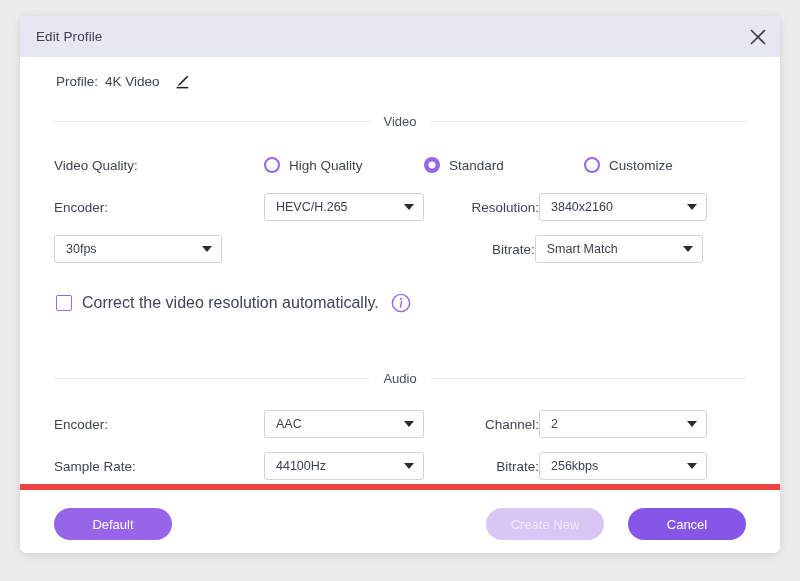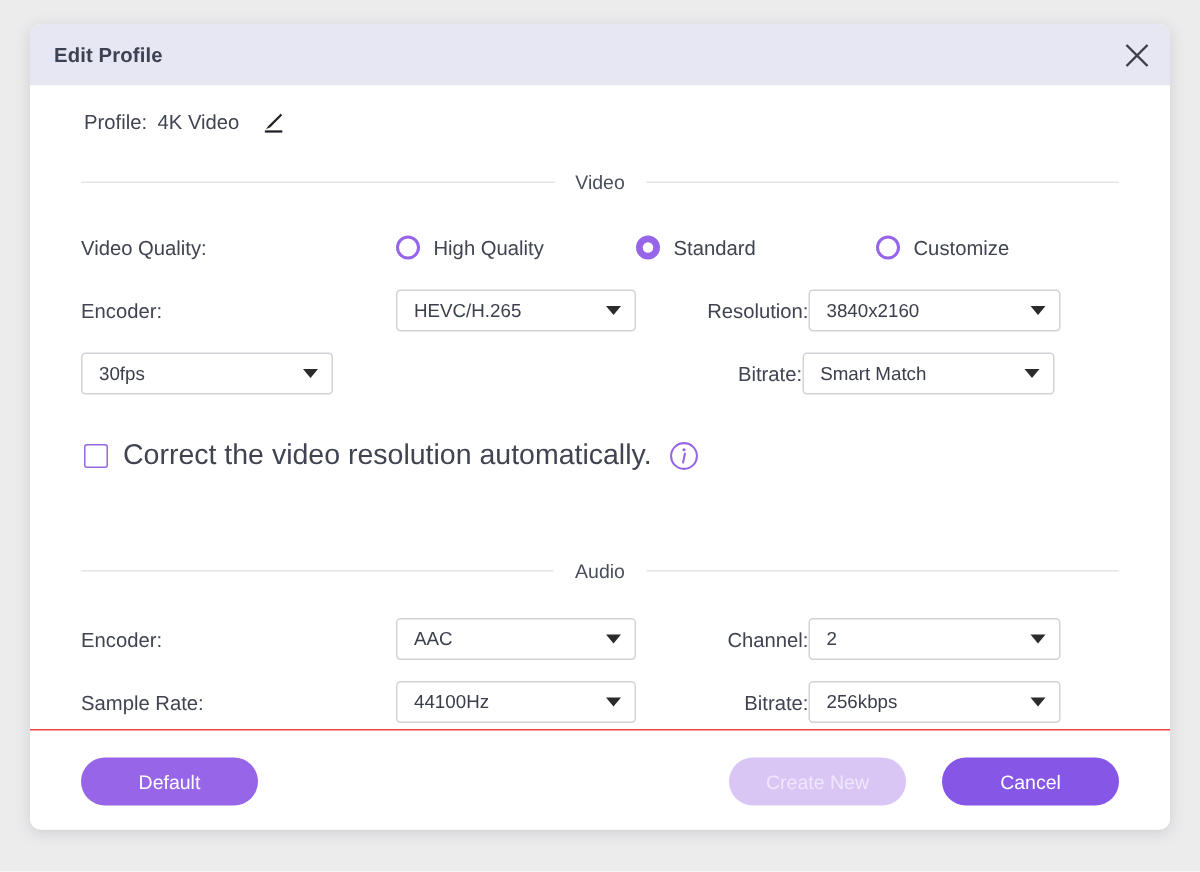--- a/index.html
+++ b/index.html
@@ -37,21 +37,20 @@
     display: flex;
     align-items: center;
     justify-content: space-between;
     padding: 0 0 0 16px;
     position: relative;
   }
   .title-text {
     font-size: 13.5px;
     color: #3d4252;
     letter-spacing: 0.1px;
-    font-weight: bold;
   }
   .close-btn {
     width: 44px;
     height: 41px;
     display: flex;
     align-items: center;
     justify-content: center;
     cursor: pointer;
   }
   .close-btn svg { display: block; }
@@ -207,39 +206,39 @@
     width: 16px;
     height: 16px;
     border: 1.6px solid #9766e8;
     border-radius: 2px;
     background: #fff;
     box-sizing: border-box;
     flex: none;
     cursor: pointer;
   }
   .check-label {
-    font-size: 19px;
+    font-size: 16px;
     color: #3f4450;
     margin-left: 10px;
   }
   .info-icon {
     margin-left: 12px;
     display: flex;
     align-items: center;
     cursor: pointer;
   }
 
   .audio-section { margin-top: 55px; }
 
   
   .footer {
     height: 68px;
     min-height: 68px;
     background: #fff;
-    border-top: 1px solid #ef4444;
+    border-top: 6px solid #ef4444;
     display: flex;
     align-items: center;
     padding: 0 34px;
     position: relative;
   }
   .btn {
     height: 32px;
     border-radius: 16px;
     border: none;
     font-family: "Liberation Sans", sans-serif;

